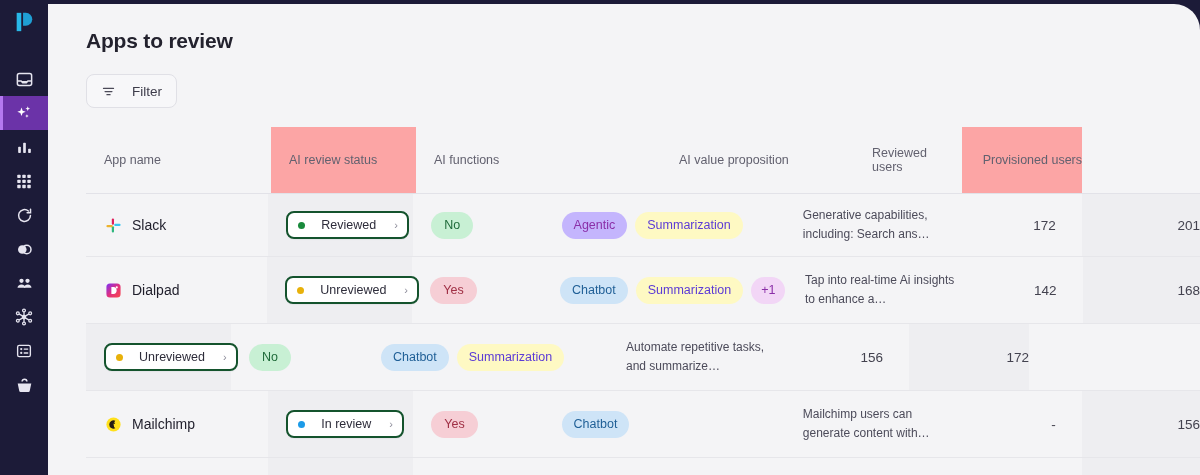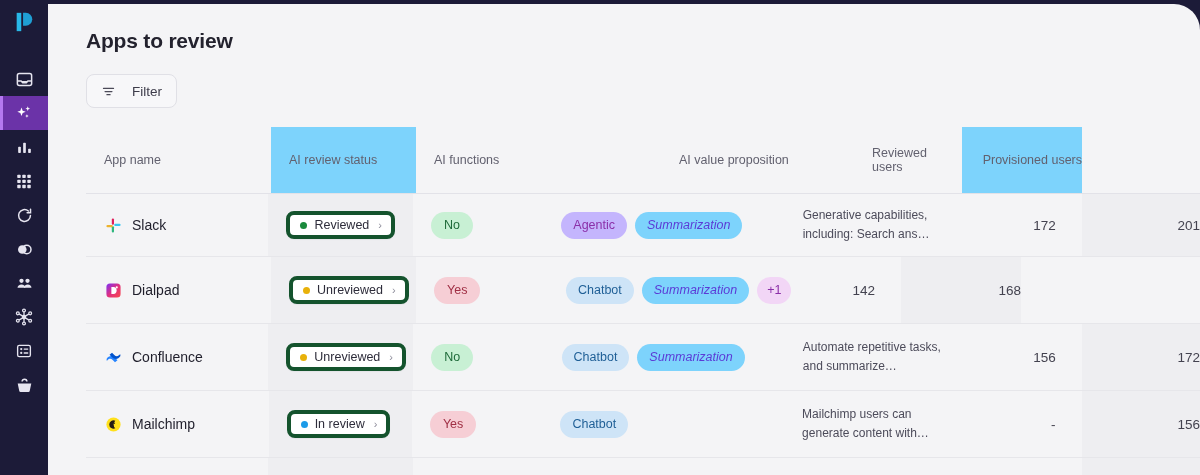--- a/index.html
+++ b/index.html
@@ -124,46 +124,46 @@
   }
   .c-app      { width: 185px; }
   .c-status   { width: 145px; background: #eeeef1; }
   .c-trains   { width: 132px; }
   .c-funcs    { width: 245px; }
   .c-value    { width: 193px; }
   .c-engaged  { width: 108px; justify-content: flex-end; padding-right: 26px; }
   .c-prov     { width: 120px; justify-content: flex-end; padding-right: 0px; background:#eeeef1; }
 
   .table-head .c-status,
-  .table-head .c-prov { background: #7dd3fc; }
+  .table-head .c-prov { background: #fca5a5; }
   .table-head .c-engaged { justify-content: flex-end; padding-right: 26px; }
   .table-head .c-prov { justify-content: flex-end; }
 
   .row-0 .cell { min-height: 62px; }
 
   .app-cell { gap: 10px; }
   .app-name {
     font-size: 14px;
     color: #1f1e2b;
     font-weight: 500;
   }
   .app-logo {
     width: 18px; height: 18px;
     flex: 0 0 18px;
     display: flex; align-items: center; justify-content: center;
   }
 
   .status-pill {
     display: inline-flex;
     align-items: center;
-    gap: 7px;
+    gap: 16px;
     height: 28px;
     padding: 0 9px 0 10px;
     background: #ffffff;
-    border: 4px solid #14532d;
+    border: 2px solid #14532d;
     border-radius: 8px;
     font-size: 12.5px;
     color: #2d2c3a;
     cursor: pointer;
     box-shadow: 0 1px 1px rgba(20,20,40,0.04);
     white-space: nowrap;
   }
   .status-dot {
     width: 7px; height: 7px; border-radius: 50%;
     flex: 0 0 7px;
@@ -186,21 +186,21 @@
   .tag {
     display: inline-flex;
     align-items: center; justify-content: center;
     height: 27px;
     padding: 0 12px;
     border-radius: 14px;
     font-size: 12.5px;
     white-space: nowrap;
   }
   .tag-agentic  { background: #c4b5fd; color: #8b2fa8; }
-  .tag-sum      { background: #7dd3fc; color: #5b3bd6; font-style: italic; }
+  .tag-sum      { background: #fef9c3; color: #5b3bd6; }
   .tag-chatbot  { background: #cee4f7; color: #1f5f96; }
   .tag-more     { background: #f2d6f6; color: #8b2fa8; padding: 0 10px; }
 
   .value-text {
     font-size: 12px;
     color: #4c4b5a;
     line-height: 19px;
   }
   .num {
     font-size: 13.5px;
@@ -428,37 +428,31 @@
             <div class="cell c-trains">
               <span class="yn-pill yn-yes">Yes</span>
             </div>
             <div class="cell c-funcs">
               <div class="tags">
                 <span class="tag tag-chatbot">Chatbot</span>
                 <span class="tag tag-sum">Summarization</span>
                 <span class="tag tag-more">+1</span>
               </div>
             </div>
+            <div class="cell c-value">
+              <span class="value-text">Tap into real-time Ai insights to enhance a…</span>
+            </div>
             <div class="cell c-engaged">
               <span class="num">142</span>
             </div>
             <div class="cell c-prov">
               <span class="num">168</span>
             </div>
           </div>
           <div class="table-row row-2">
-            <div class="cell c-app app-cell">
-              <span class="app-logo">
-                <svg width="17" height="17" viewBox="0 0 24 24">
-      <path d="M2.6 16.8c2.9-4.1 6-3.4 8.3-1.2l3.2 3.1 3.5-2.9-3.6-3.3c-3.6-3.4-8.4-3.6-11.8 1.6z" fill="#2684ff"></path>
-      <path d="M21.4 7.2c-2.9 4.1-6 3.4-8.3 1.2L9.9 5.3 6.4 8.2l3.6 3.3c3.6 3.4 8.4 3.6 11.8-1.6z" fill="#0052cc"></path>
-    </svg>
-              </span>
-              <span class="app-name">Confluence</span>
-            </div>
             <div class="cell c-status">
               <span class="status-pill">
                 <span class="status-dot" style="background: rgb(232, 177, 10);"></span>
                 <span>Unreviewed</span>
                 <span class="status-chev">›</span>
               </span>
             </div>
             <div class="cell c-trains">
               <span class="yn-pill yn-no">No</span>
             </div>

